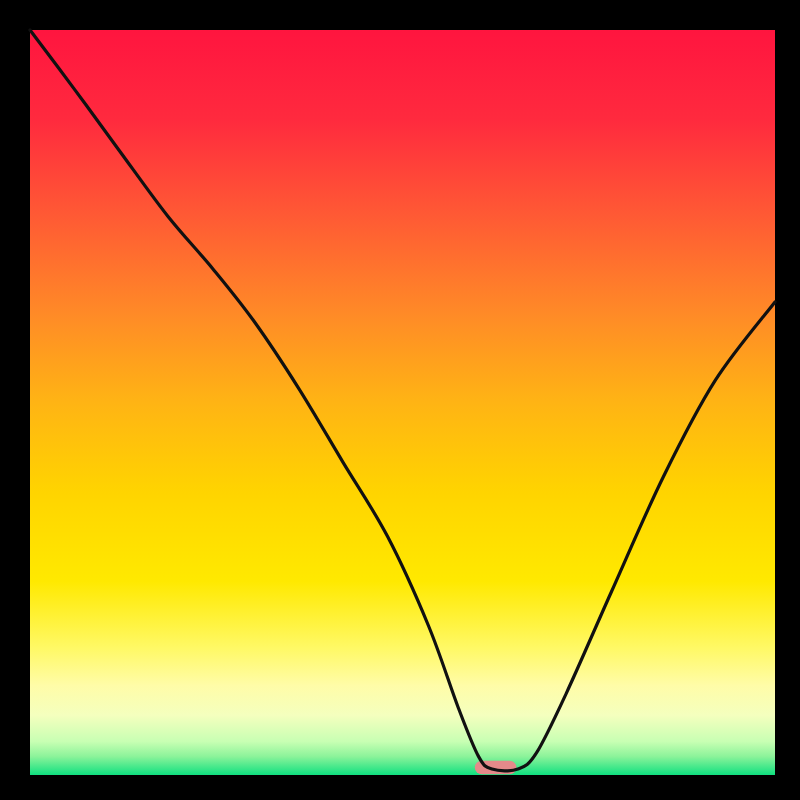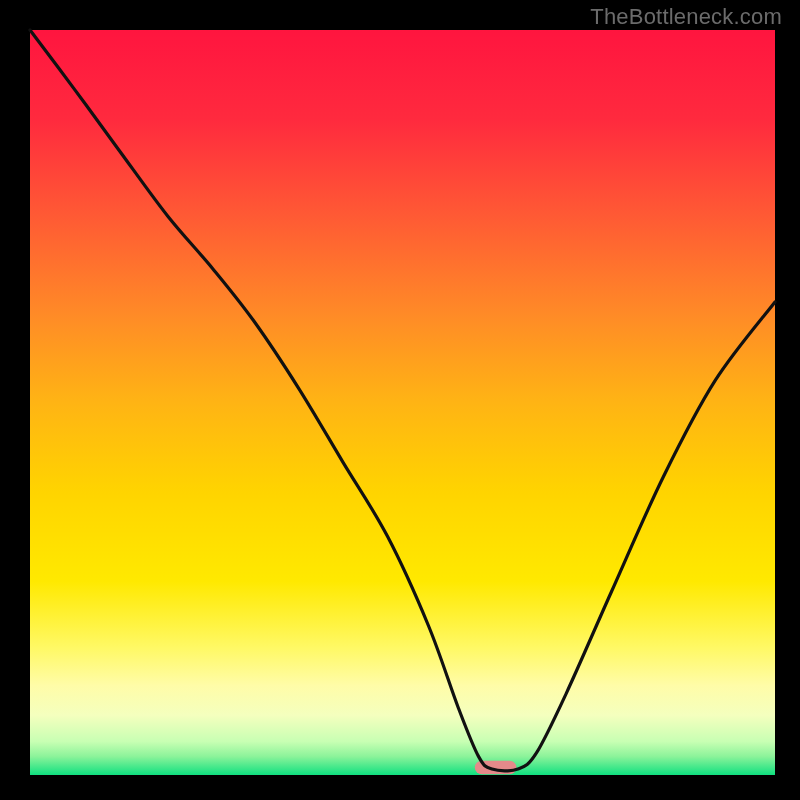--- a/index.html
+++ b/index.html
@@ -29,21 +29,20 @@
   svg.plot {
     position: absolute;
     left: 0;
     top: 0;
   }
 </style>
 </head>
 <body>
 
 <div class="chart-container">
-  <div class="watermark">TheBottleneck.com</div>
   <svg class="plot" width="800" height="800">
       <defs>
         <linearGradient id="bg-grad" x1="0" y1="0" x2="0" y2="1">
           <stop offset="0.00%" stop-color="#ff153f"></stop>
           <stop offset="12.00%" stop-color="#ff2a3e"></stop>
           <stop offset="25.00%" stop-color="#ff5a34"></stop>
           <stop offset="38.00%" stop-color="#ff8a27"></stop>
           <stop offset="50.00%" stop-color="#ffb414"></stop>
           <stop offset="62.00%" stop-color="#ffd400"></stop>
           <stop offset="74.00%" stop-color="#ffe900"></stop>

